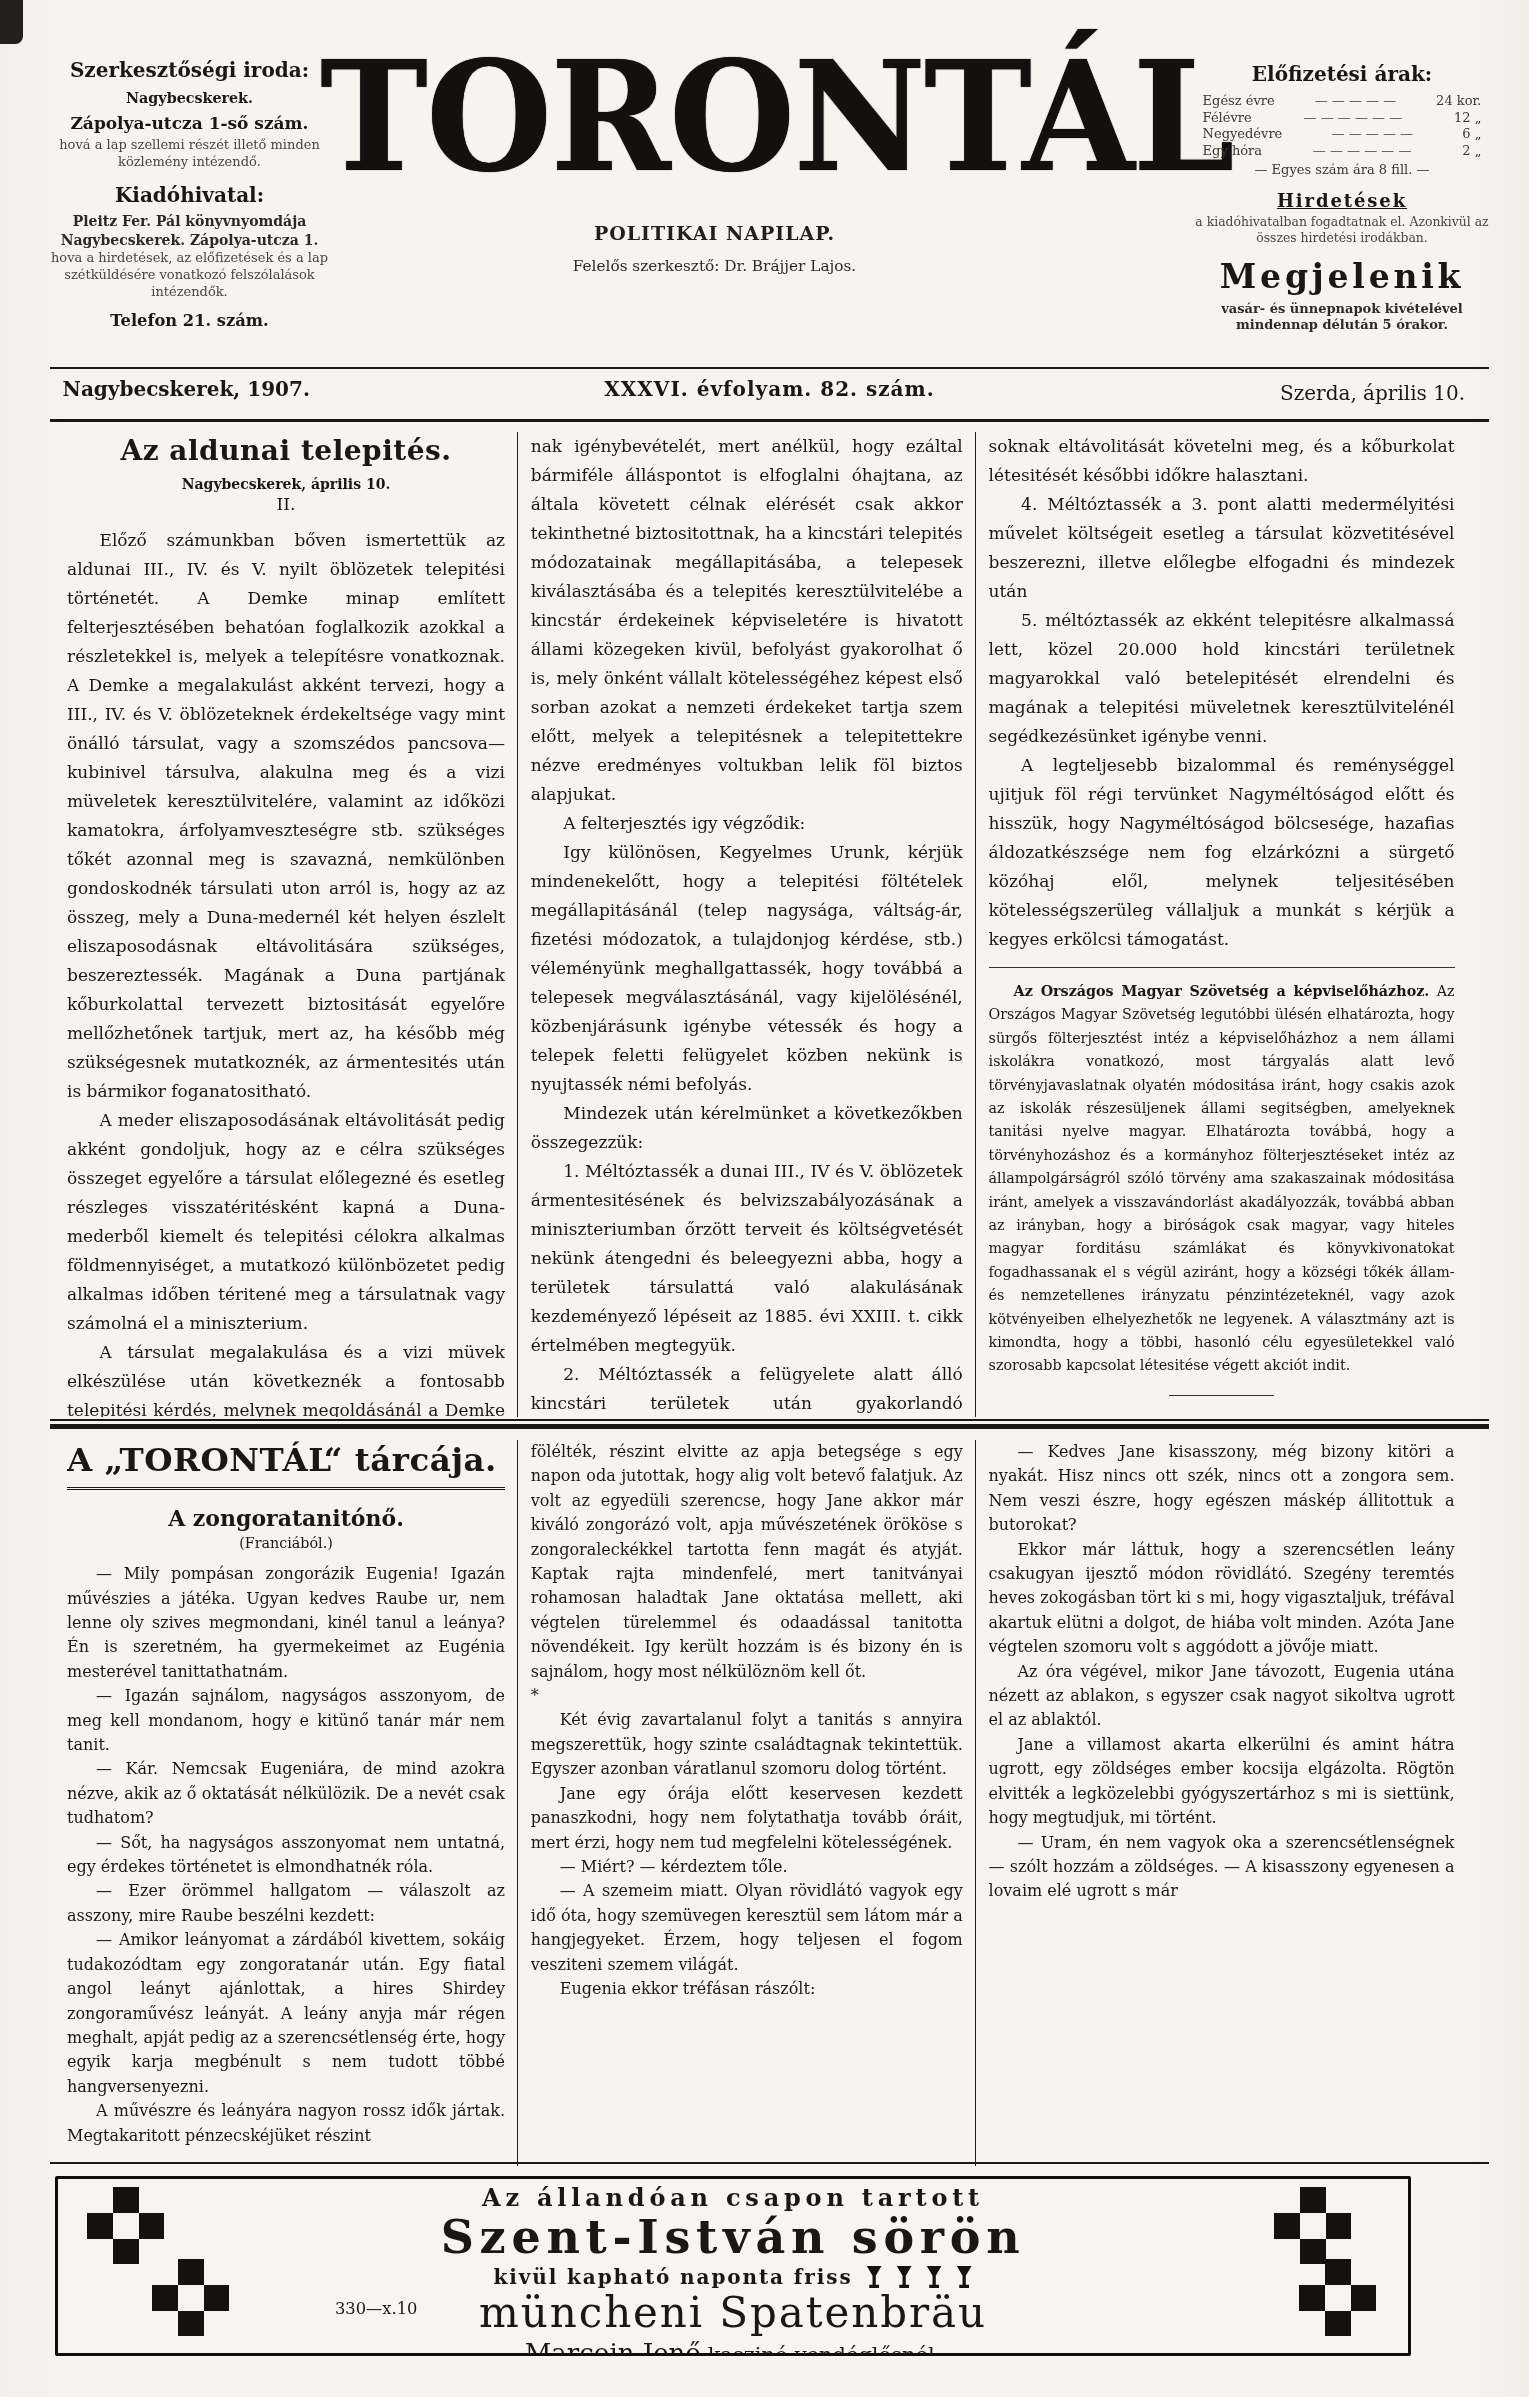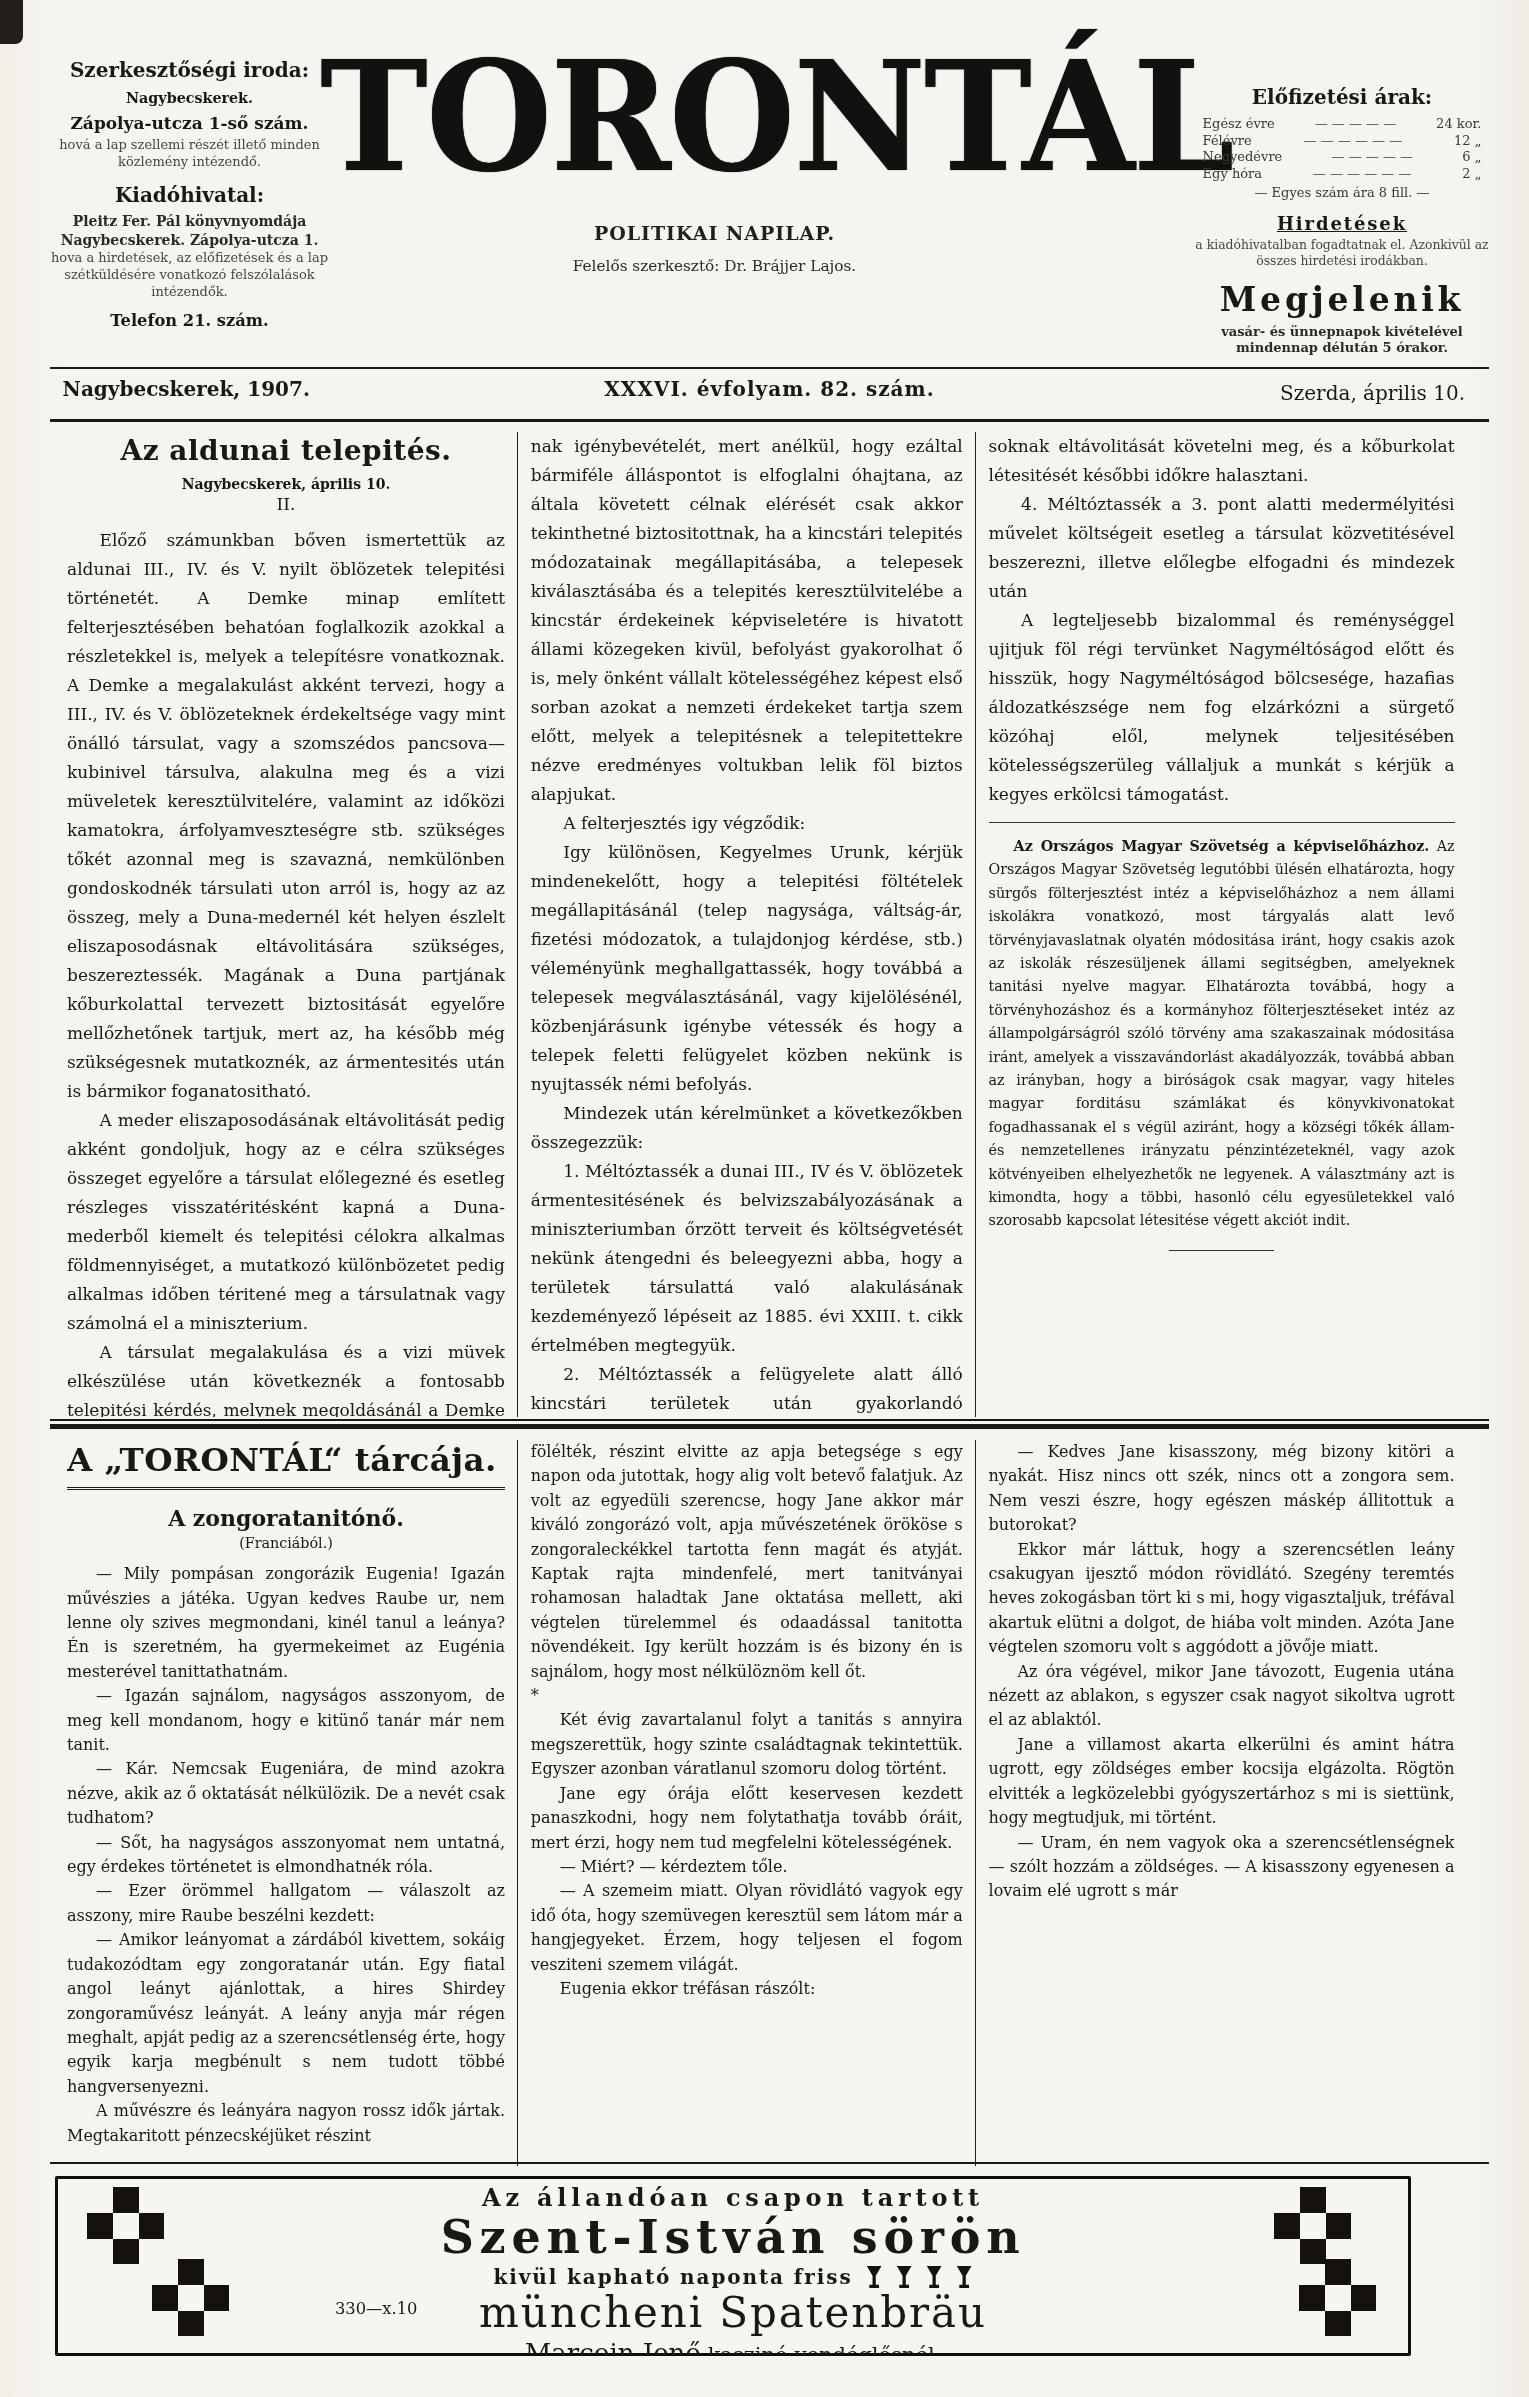--- a/index.html
+++ b/index.html
@@ -26,21 +26,21 @@
 
   .mast{position:absolute;left:320px;top:27px;width:789px;text-align:center;}
   .mast .big{
     font-size:145px;font-weight:bold;line-height:1.25;letter-spacing:-1.9px;
     transform:scaleY(1.04);color:#121110;text-shadow:0 0 1px #121110;
     white-space:nowrap;
   }
   .mast .sub{font-weight:bold;font-size:19px;letter-spacing:1px;margin-top:13.4px;color:#23201c;}
   .mast .ed{font-size:15.3px;margin-top:13.4px;color:#2e2a25;}
 
-  .subsc{position:absolute;left:1193px;top:61px;width:298px;text-align:center;line-height:1.3;margin-top:23px;}
+  .subsc{position:absolute;left:1193px;top:61px;width:298px;text-align:center;line-height:1.3;}
   .subsc .t1{font-weight:bold;font-size:20px;margin-bottom:5.7px;}
   .price-row{display:flex;font-size:13px;color:#3c3630;padding:0 9.6px;}
   .price-row .lab{white-space:nowrap;}
   .price-row .dash{flex:1;overflow:hidden;white-space:nowrap;color:#555047;padding:0 3.8px;}
   .price-row .pr{white-space:nowrap;}
   .subsc .single{font-size:13px;color:#3c3630;margin-top:1.9px;}
   .subsc .t2{font-weight:bold;font-size:18px;letter-spacing:1.9px;margin:9.6px 0 1.9px;text-decoration:underline;}
   .subsc .ads{font-size:12.4px;color:#4a443d;}
   .subsc .t3{font-weight:bold;font-size:33px;letter-spacing:3.8px;margin:9.6px 0 1.9px;}
   .subsc .app{font-weight:bold;font-size:13px;color:#2e2a25;}
@@ -184,20 +184,21 @@
       <p>Igy különösen, Kegyelmes Urunk, kérjük mindenekelőtt, hogy a telepitési föltételek megállapitásánál (telep nagysága, váltság-ár, fizetési módozatok, a tulajdonjog kérdése, stb.) véleményünk meghallgattassék, hogy továbbá a telepesek megválasztásánál, vagy kijelölésénél, közbenjárásunk igénybe vétessék és hogy a telepek feletti felügyelet közben nekünk is nyujtassék némi befolyás.</p>
       <p>Mindezek után kérelmünket a következőkben összegezzük:</p>
       <p>1. Méltóztassék a dunai III., IV és V. öblözetek ármentesitésének és belvizszabályozásának a miniszteriumban őrzött terveit és költségvetését nekünk átengedni és beleegyezni abba, hogy a területek társulattá való alakulásának kezdeményező lépéseit az 1885. évi XXIII. t. cikk értelmében megtegyük.</p>
       <p>2. Méltóztassék a felügyelete alatt álló kincstári területek után gyakorlandó szavazatokkal az alakuló ülésen a társulat létrejöttét elősegiteni</p>
 
     </div>
     <div class="vdiv"></div>
     <div class="col c3">
       <p class="cont">soknak eltávolitását követelni meg, és a kőburkolat létesitését későbbi időkre halasztani.</p>
       <p>4. Méltóztassék a 3. pont alatti medermélyitési művelet költségeit esetleg a társulat közvetitésével beszerezni, illetve előlegbe elfogadni és mindezek után</p>
+      <p>5. méltóztassék az ekként telepitésre alkalmassá lett, közel 20.000 hold kincstári területnek magyarokkal való betelepitését elrendelni és magának a telepitési müveletnek keresztülvitelénél segédkezésünket igénybe venni.</p>
       <p>A legteljesebb bizalommal és reménységgel ujitjuk föl régi tervünket Nagyméltóságod előtt és hisszük, hogy Nagyméltóságod bölcsesége, hazafias áldozatkészsége nem fog elzárkózni a sürgető közóhaj elől, melynek teljesitésében kötelességszerüleg vállaljuk a munkát s kérjük a kegyes erkölcsi támogatást.</p>
       <hr class="divider-thin">
       <div class="news">
         <p><b class="lead">Az Országos Magyar Szövetség a képviselőházhoz.</b> <span>Az Országos Magyar Szövetség legutóbbi ülésén elhatározta, hogy sürgős fölterjesztést intéz a képviselőházhoz a nem állami iskolákra vonatkozó, most tárgyalás alatt levő törvényjavaslatnak olyatén módositása iránt, hogy csakis azok az iskolák részesüljenek állami segitségben, amelyeknek tanitási nyelve magyar. Elhatározta továbbá, hogy a törvényhozáshoz és a kormányhoz fölterjesztéseket intéz az állampolgárságról szóló törvény ama szakaszainak módositása iránt, amelyek a visszavándorlást akadályozzák, továbbá abban az irányban, hogy a biróságok csak magyar, vagy hiteles magyar forditásu számlákat és könyvkivonatokat fogadhassanak el s végül aziránt, hogy a községi tőkék állam- és nemzetellenes irányzatu pénzintézeteknél, vagy azok kötvényeiben elhelyezhetők ne legyenek. A választmány azt is kimondta, hogy a többi, hasonló célu egyesületekkel való szorosabb kapcsolat létesitése végett akciót indit.</span></p>
       </div>
       <hr class="divider-short">
     </div>
   </div>
 
   <div class="hrule rf1"></div>

